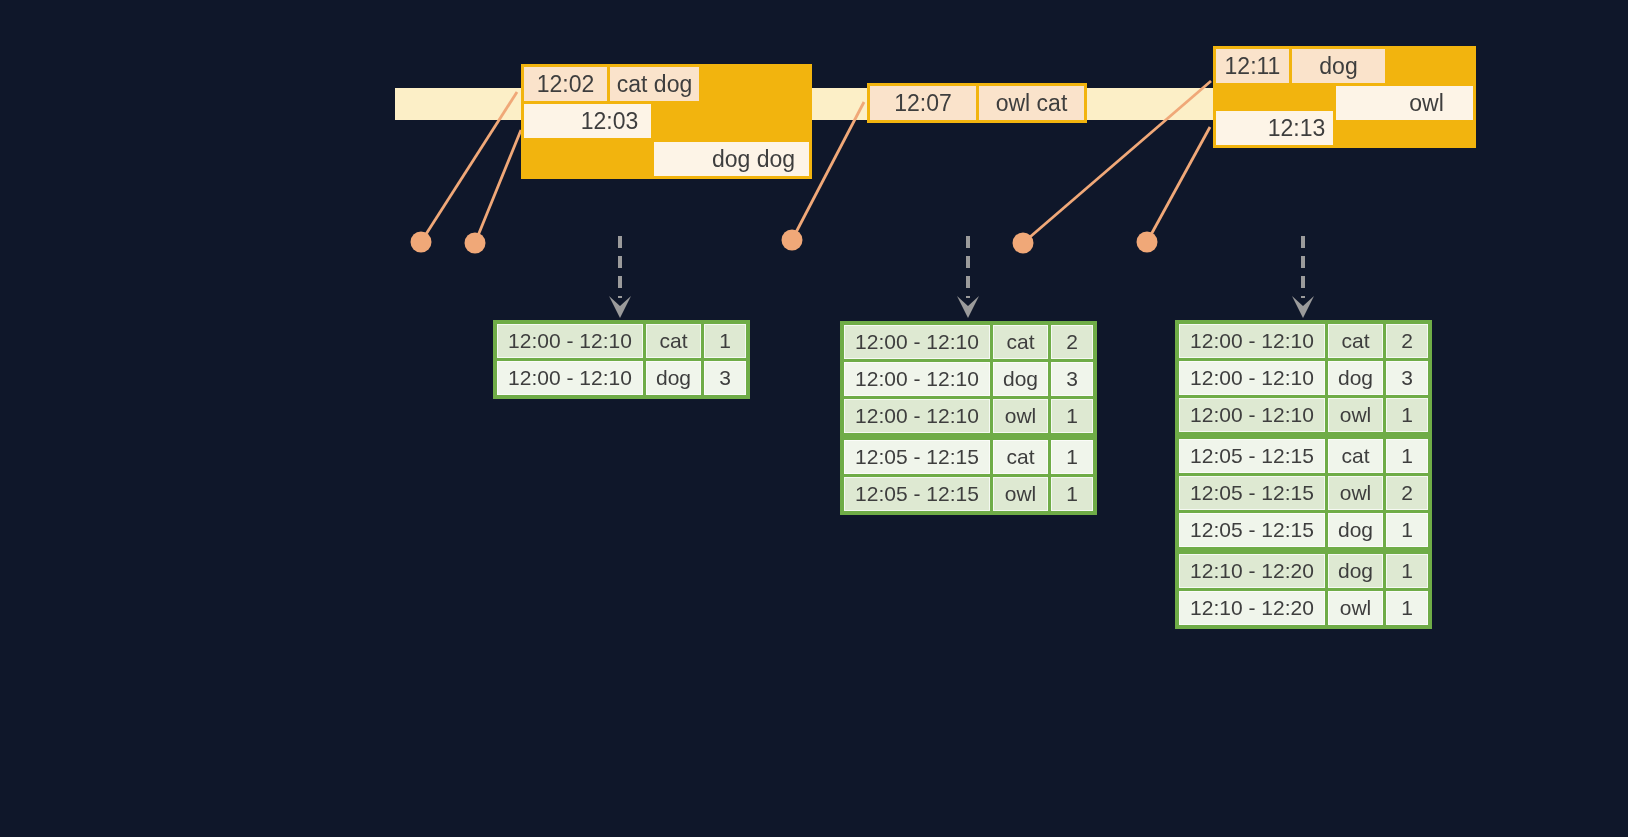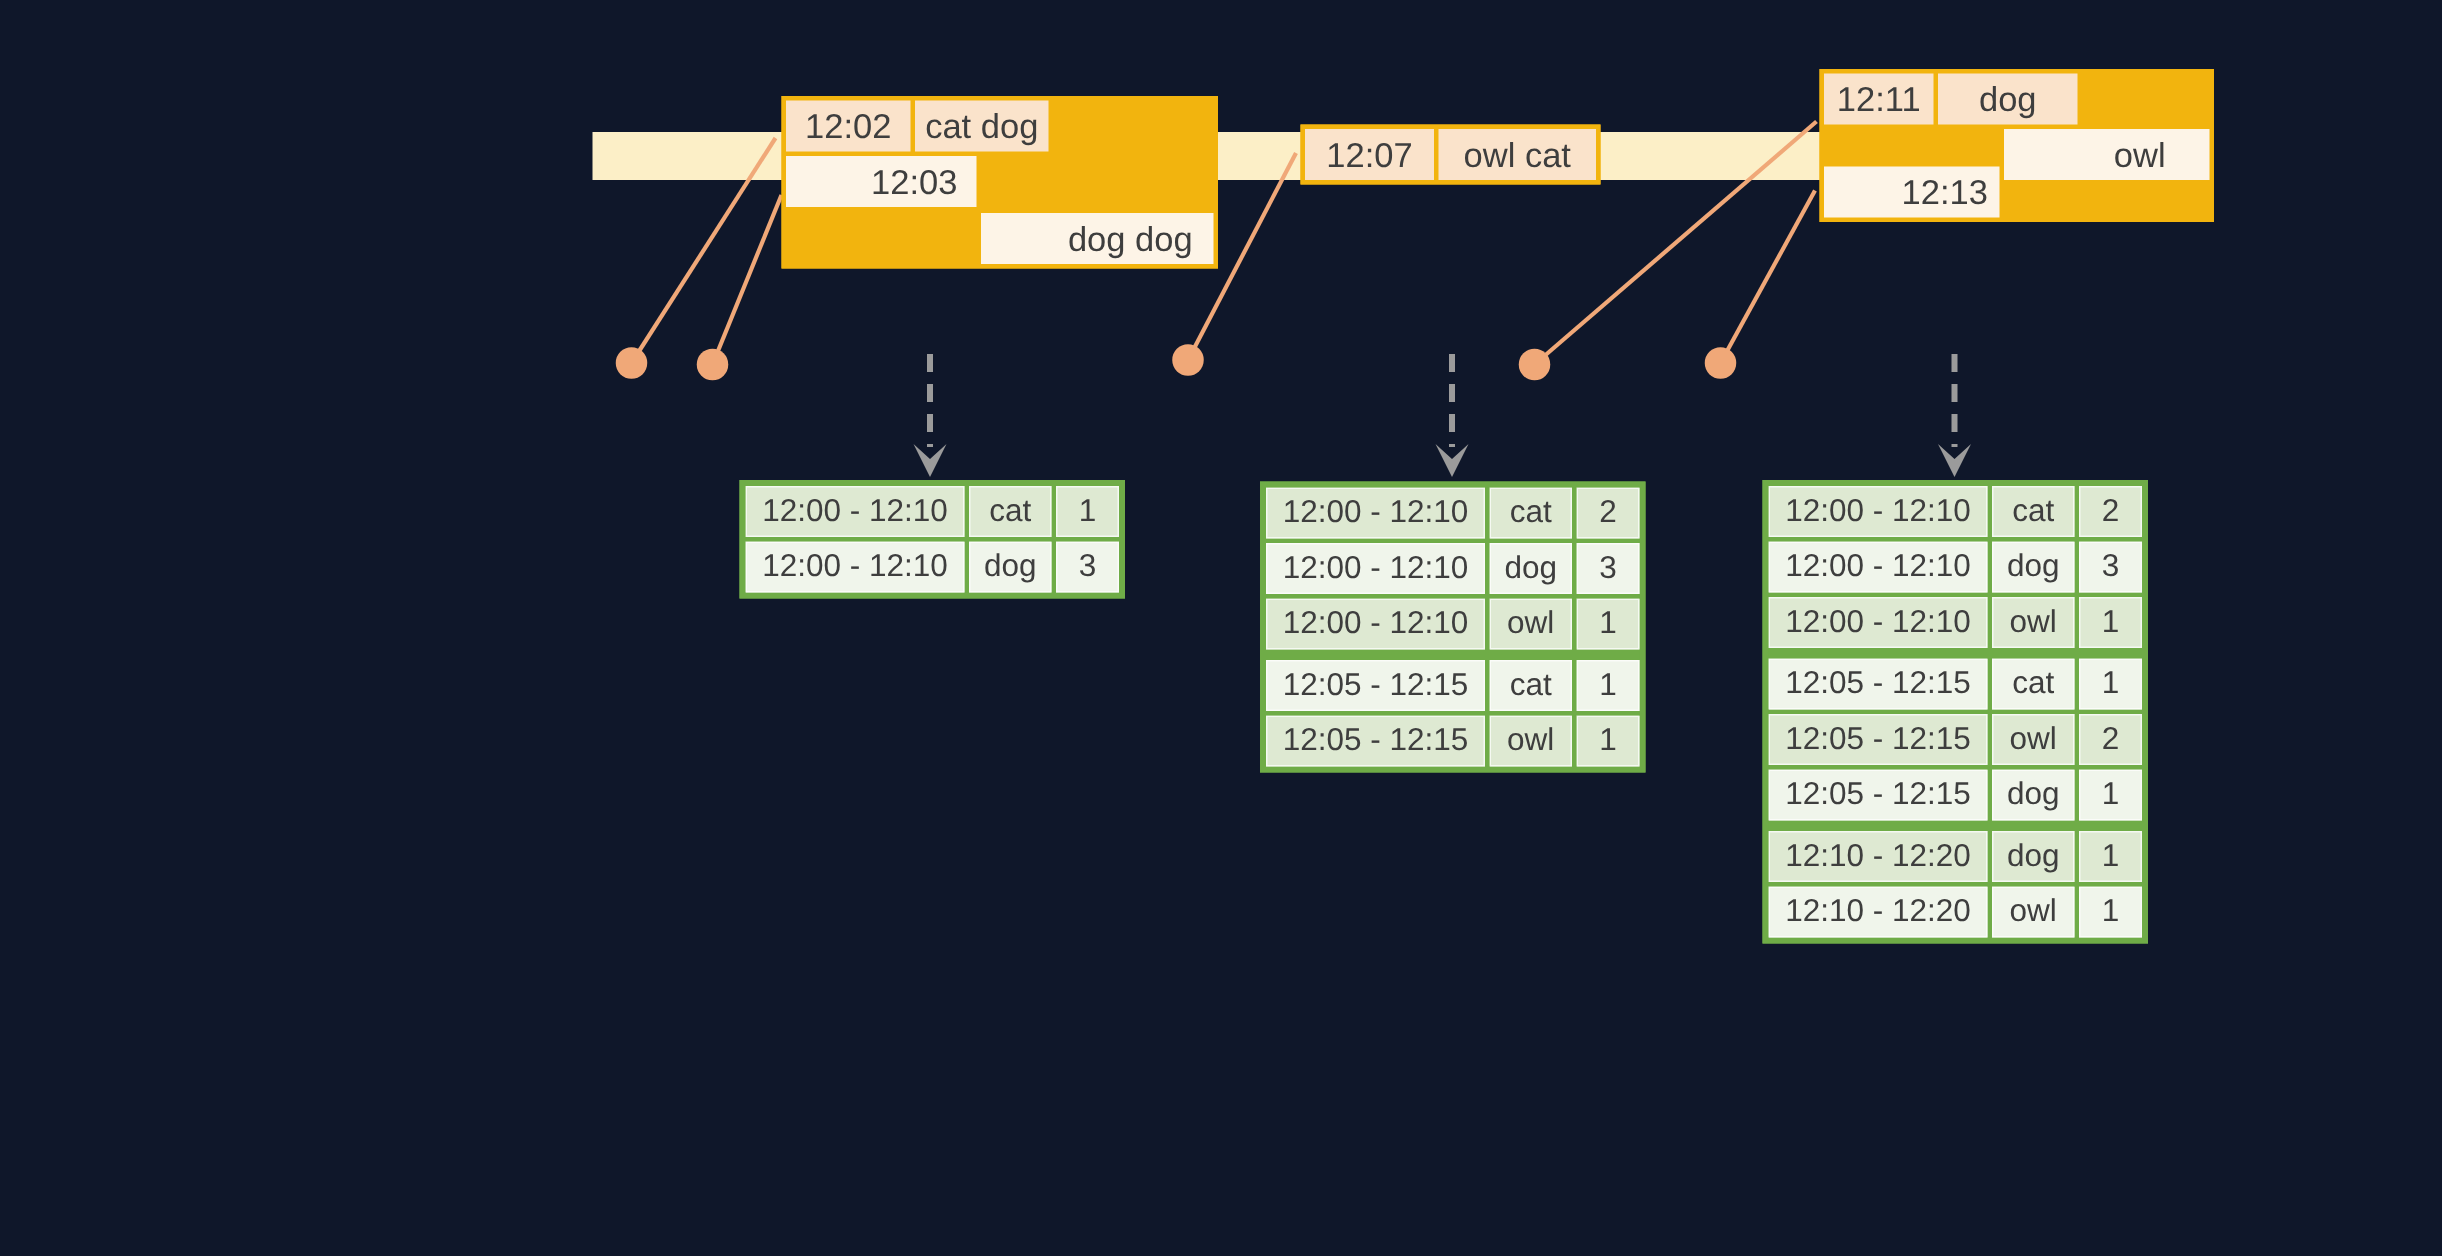--- a/index.html
+++ b/index.html
@@ -79,21 +79,21 @@
         <div class="cell" style="width: 89px;">cat dog</div>
       </div>
       <div class="row alt">
         <div class="cell" style="width: 83px;">12:03</div>
         <div class="cell" style="width: 111px; margin-top: 38px;">dog dog</div>
       </div>
     </div>
 
   <div class="tbl etable" style="left:867px;top:83px">
       <div class="row base">
-        <div class="cell" style="width: 86px;">12:07</div>
+        <div class="cell" style="width: 106px;">12:07</div>
         <div class="cell" style="width: 105px;">owl cat</div>
       </div>
     </div>
 
   <div class="tbl etable" style="left:1213px;top:46px">
       <div class="row base">
         <div class="cell" style="width: 73px;">12:11</div>
         <div class="cell" style="width: 93px;">dog</div>
       </div>
       <div class="row alt">

